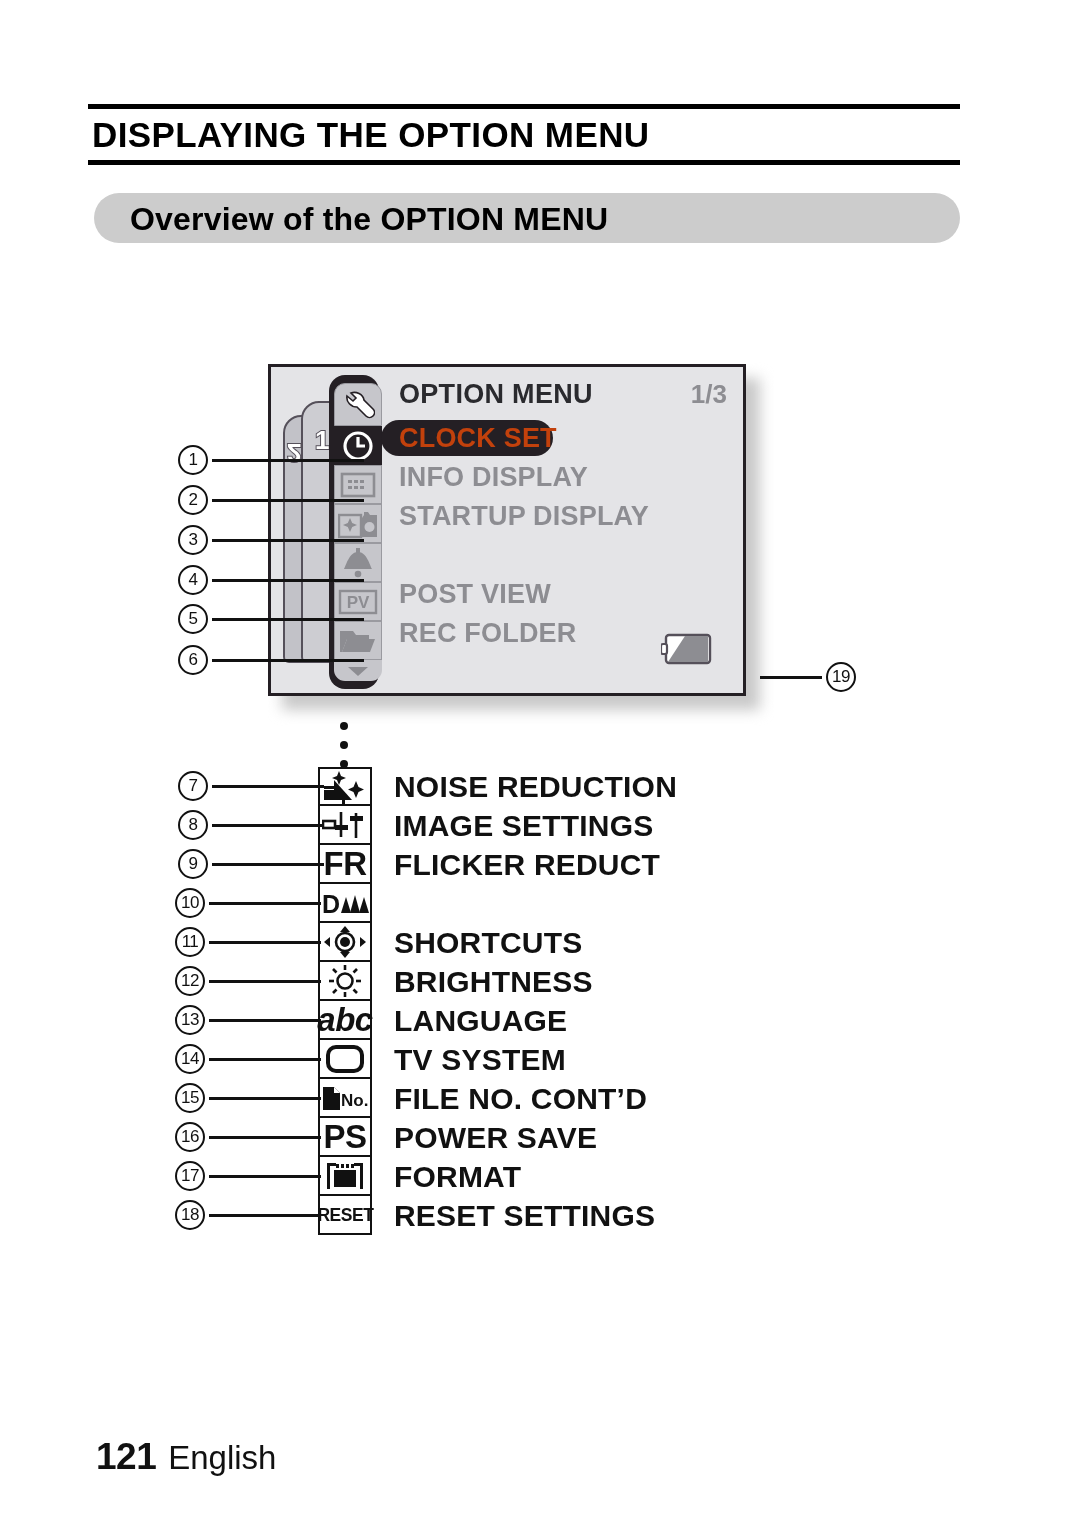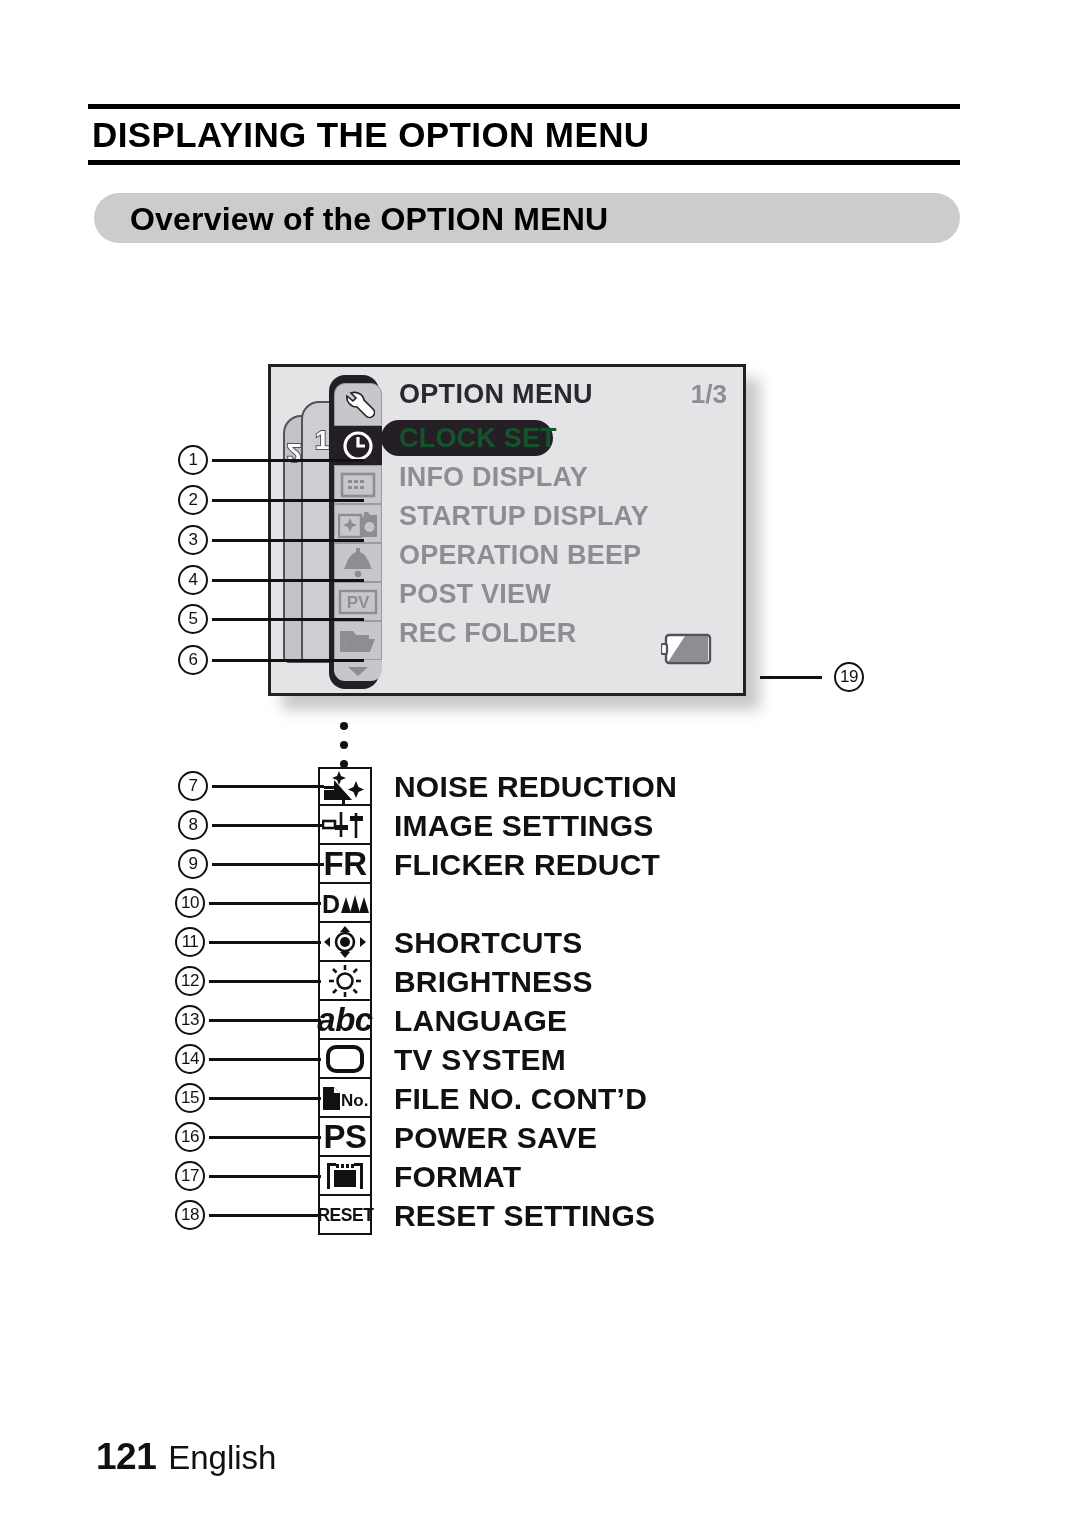--- a/index.html
+++ b/index.html
@@ -202,21 +202,21 @@
   }
   .menu-row {
     position: absolute;
     left: 128px;
     font-size: 27px;
     font-weight: bold;
     color: #8d8d92;
     letter-spacing: 0.2px;
     white-space: nowrap;
   }
-  .menu-row.selected { color: #14532d; }
+  .menu-row.selected { color: #c2410c; }
   #menu-row-0 { top: 56px; }
   #menu-row-1 { top: 95px; }
   #menu-row-2 { top: 134px; }
   #menu-row-3 { top: 173px; }
   #menu-row-4 { top: 212px; }
   #menu-row-5 { top: 251px; }
 
   
   #battery-indicator {
     position: absolute;
@@ -421,21 +421,20 @@
       </div>
     </div>
 
     <div id="menu-head">OPTION MENU</div>
     <div id="menu-page">1/3</div>
 
     <div id="row-highlight"></div>
     <div class="menu-row selected" id="menu-row-0">CLOCK SET</div>
     <div class="menu-row" id="menu-row-1">INFO DISPLAY</div>
     <div class="menu-row" id="menu-row-2">STARTUP DISPLAY</div>
-    <div class="menu-row" id="menu-row-3">OPERATION BEEP</div>
     <div class="menu-row" id="menu-row-4">POST VIEW</div>
     <div class="menu-row" id="menu-row-5">REC FOLDER</div>
 
     <div id="battery-indicator">
       <svg width="52" height="32" viewBox="0 0 52 32" aria-hidden="true">
         <rect x="5" y="2" width="44" height="28" rx="3" fill="#ffffff" stroke="#55505a" stroke-width="2.4"></rect>
         <rect x="0" y="11" width="6" height="10" rx="2" fill="#ffffff" stroke="#55505a" stroke-width="2.2"></rect>
         <path d="M24 3 L47 3 L47 29 L7 29 Z" fill="#8d8d92"></path>
       </svg>
     </div>
@@ -461,21 +460,21 @@
 </div>
 <div class="callout" style="left:178px; top:604px;">
   <div class="callout-num">5</div>
   <div class="callout-line" style="width:152px;"></div>
 </div>
 <div class="callout" style="left:178px; top:645px;">
   <div class="callout-num">6</div>
   <div class="callout-line" style="width:152px;"></div>
 </div>
 
-<div class="callout" style="left:760px; top:662px;gap:8px;">
+<div class="callout" style="left:760px; top:662px;">
   <div class="callout-line" style="width:62px; margin-left:0;"></div>
   <div class="callout-num" style="margin-left:4px;">19</div>
 </div>
 
 <div id="dots">
   <span></span>
   <span></span>
   <span></span>
 </div>
 

